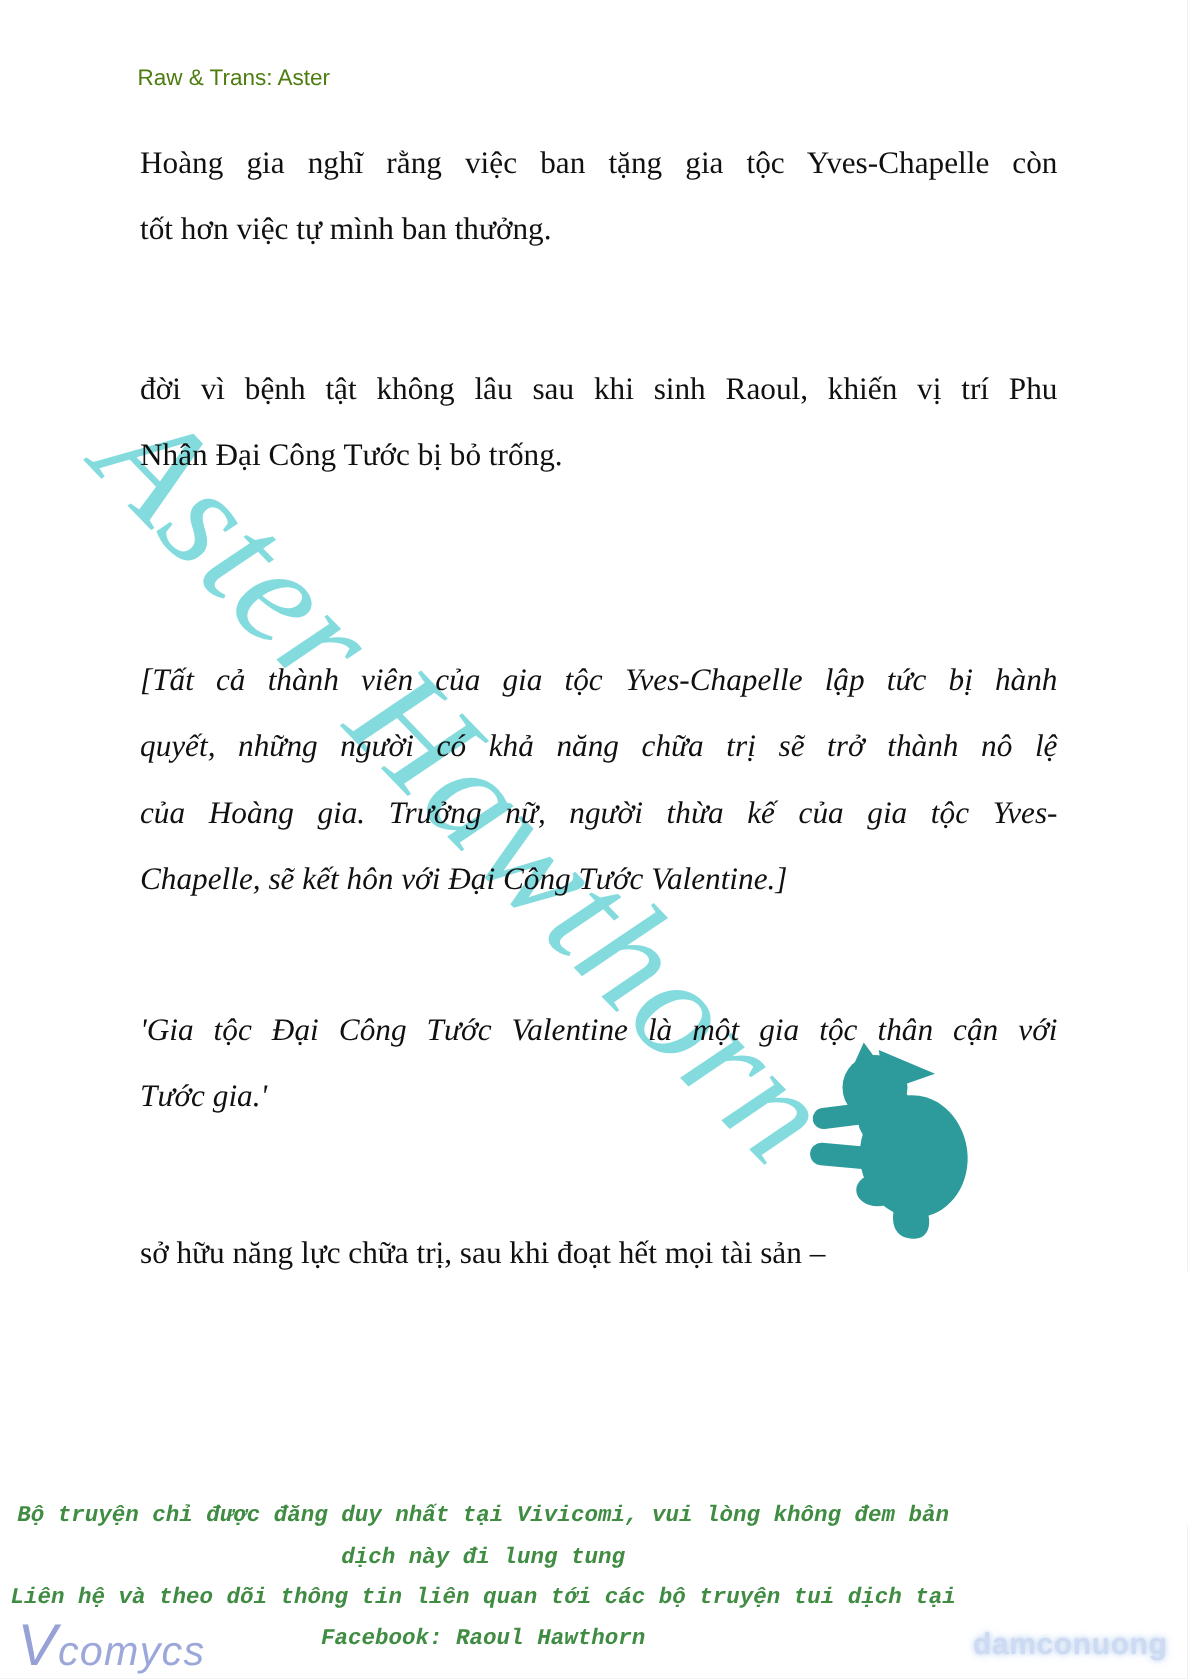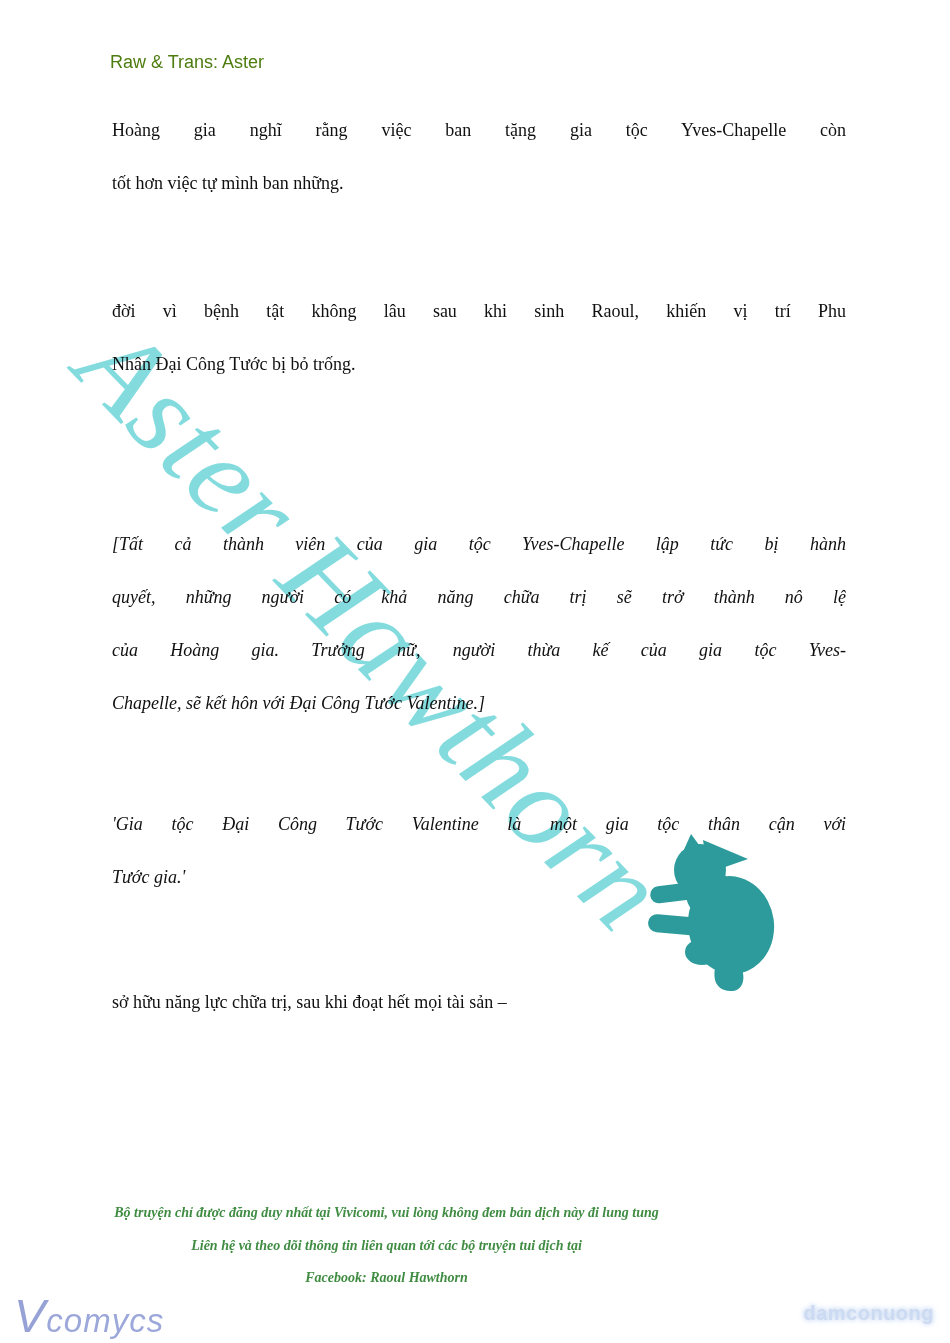--- a/index.html
+++ b/index.html
@@ -38,43 +38,43 @@
     left:110px;top:52px;
     font-family:"Liberation Sans", sans-serif;
     font-size:18px;
     color:#4d7c0f;
     z-index:2;
   }
   .para{
     position:absolute;
     left:112px;
     width:734px;
-    font-size:18px;
+    font-size:25px;
     line-height:53px;
     color:#101010;
     z-index:2;
   }
   .para.italic{font-style:italic;}
   .p1{top:104px;}
   .p2{top:285px;}
   .p3{top:518px;}
   .p4{top:798px;font-style:italic;}
   .p5{top:976px;}
   .line{width:100%;}
   .line.just{text-align:justify;text-align-last:justify;}
   .line.last{text-align:left;}
   .footer{
     position:absolute;
     left:0;top:1197px;
     width:773px;
     text-align:center;
-    font-family:Liberation Serif, serif;
+    font-family:Liberation Mono, monospace;
     font-weight:bold;
     font-style:italic;
-    font-size:14px;
+    font-size:18px;
     line-height:32.5px;
     color:#3f8c42;
     z-index:2;
   }
   .fline{width:100%;}
   .logo-left{
     position:absolute;
     left:14px;top:1288px;
     font-family:"Liberation Sans", sans-serif;
     font-style:italic;
@@ -86,21 +86,21 @@
   }
   .logo-left::first-letter{
     font-size:47px;
     color:#96a2d6;
   }
   .logo-right{
     position:absolute;
     right:16px;top:1302px;
     font-family:"Liberation Sans", sans-serif;
     font-weight:bold;
-    font-size:20px;
+    font-size:24px;
     letter-spacing:.5px;
     color:#ccdaf2;
     text-shadow:0 0 4px #c2d4ef, 0 0 9px #d8e5f8;
     z-index:3;
   }
 </style>
 </head>
 <body>
 
 <div class="page">
@@ -118,21 +118,21 @@
       <rect x="0" y="84" width="58" height="18" rx="9" transform="rotate(5 29 93)"></rect>
       <ellipse cx="54" cy="120" rx="17" ry="13"></ellipse>
       <path d="M70 126 C 63 144, 66 158, 82 159 C 95 160, 99 146, 92 133 C 87 123, 77 119, 70 126 Z"></path>
     </g>
   </svg>
 
   <div class="header">Raw &amp; Trans: Aster</div>
 
   <div class="para p1">
     <div class="line just">Hoàng gia nghĩ rằng việc ban tặng gia tộc Yves-Chapelle còn</div>
-    <div class="line last">tốt hơn việc tự mình ban những.</div>
+    <div class="line last">tốt hơn việc tự mình ban thưởng.</div>
   </div>
 
   <div class="para p2">
     <div class="line just">đời vì bệnh tật không lâu sau khi sinh Raoul, khiến vị trí Phu</div>
     <div class="line last">Nhân Đại Công Tước bị bỏ trống.</div>
   </div>
 
   <div class="para p3 italic">
     <div class="line just">[Tất cả thành viên của gia tộc Yves-Chapelle lập tức bị hành</div>
     <div class="line just">quyết, những người có khả năng chữa trị sẽ trở thành nô lệ</div>

